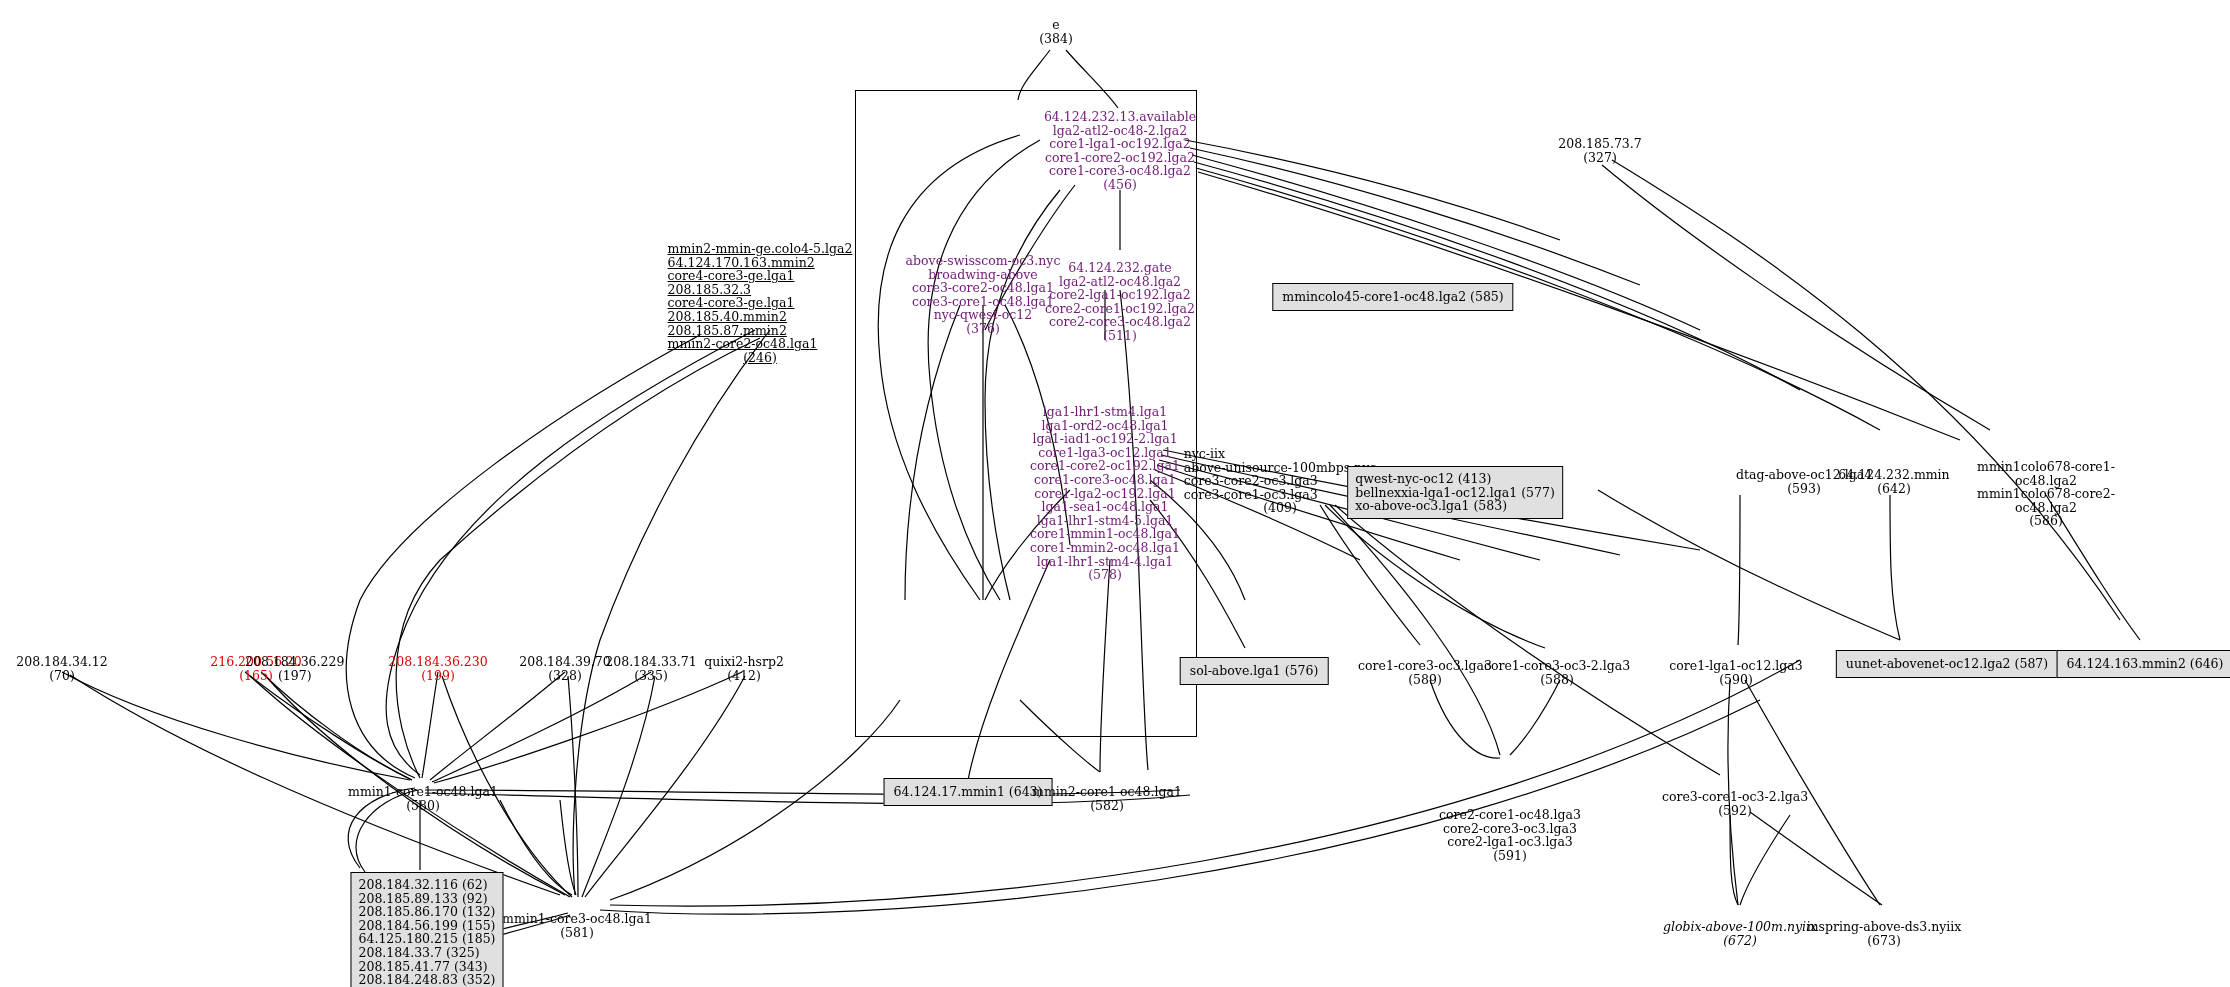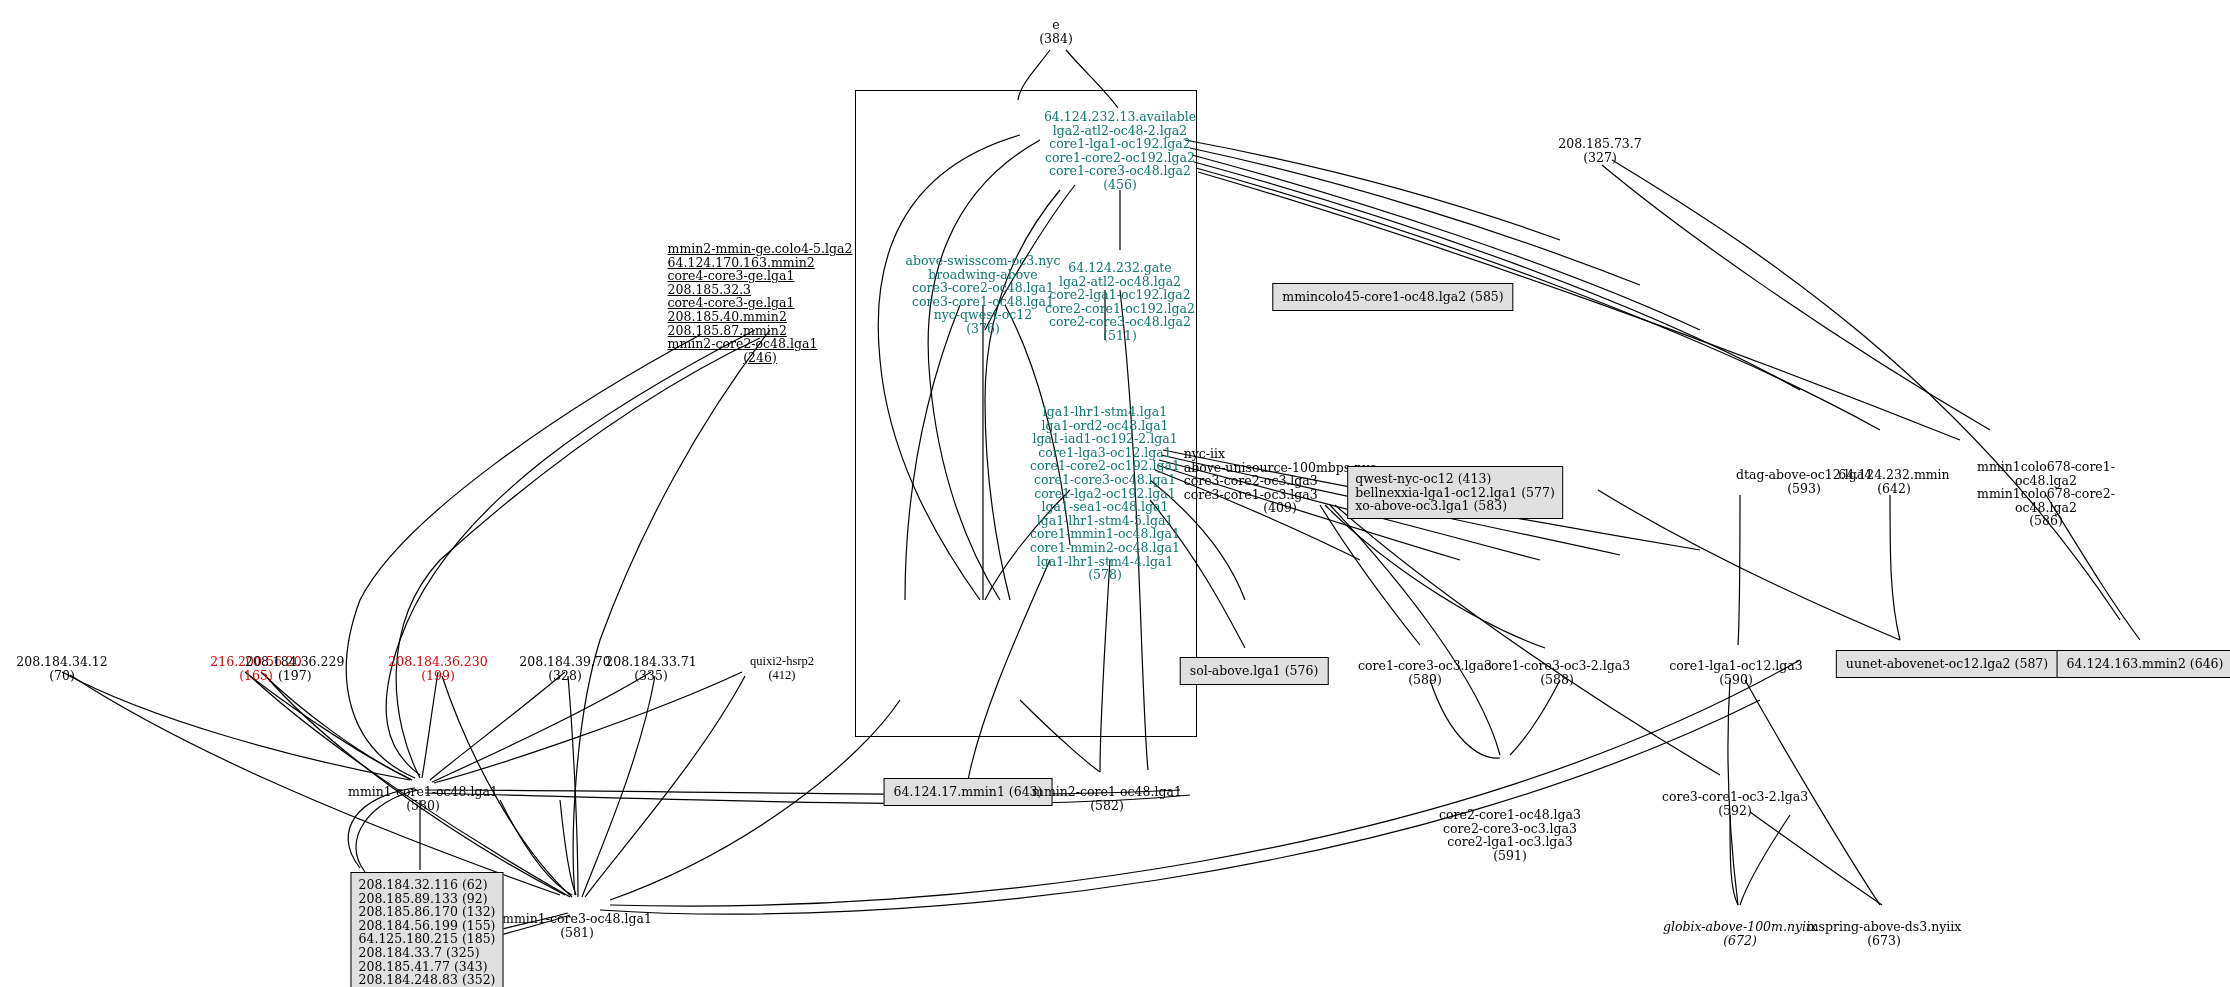--- a/index.html
+++ b/index.html
@@ -24,21 +24,21 @@
   }
   .node {
     position: absolute;
     text-align: center;
     font-size: 12.5px;
     line-height: 13.6px;
     color: #000000;
     white-space: nowrap;
     transform: translate(-50%, 0);
   }
-  .node.blue { color: #0f766e; }
+  .node.blue { color: #701a75; }
   .node.red  { color: #dd0000; }
   .node .lines { display: block; }
   .node .idx { display: block; }
   .node.boxed {
     border: 1px solid #000000;
     background: #e0e0e0;
     padding: 6px 9px;
     text-align: center;
   }
   .node.boxed-left {
@@ -280,21 +280,21 @@
   <div class="node" style="left:565px; top:655px;">
     <span class="lines">208.184.39.70</span>
     <span class="idx">(328)</span>
   </div>
 
   <div class="node" style="left:651px; top:655px;">
     <span class="lines">208.184.33.71</span>
     <span class="idx">(335)</span>
   </div>
 
-  <div class="node" style="left:782px; top:655px;font-family:Liberation Serif, serif;">
+  <div class="node" style="left:744px; top:655px;">
     <span class="lines">quixi2-hsrp2</span>
     <span class="idx">(412)</span>
   </div>
 
 
   <div class="node boxed" style="left:1254px; top:657px;">
     <span class="lines">sol-above.lga1 (576)</span>
   </div>
 
   <div class="node" style="left:1425px; top:659px;">

